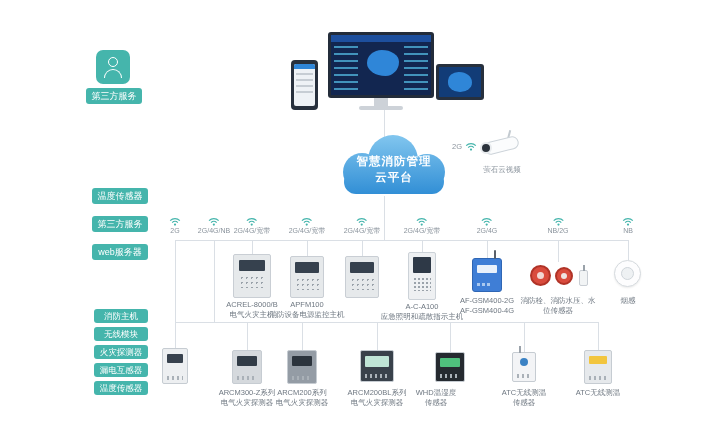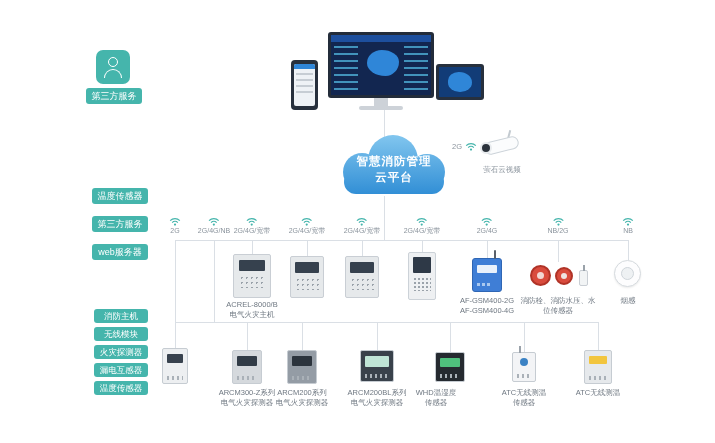--- a/index.html
+++ b/index.html
@@ -283,29 +283,37 @@
   </div>
   <div class="dev-label" style="left:252px;top:300px">
     <div>ACREL-8000/B</div>
     <div>电气火灾主机</div>
   </div>
 
   <div class="panel" style="left:290px;top:256px;width:34px;height:42px">
     <div class="p-scr"></div>
     <div class="p-keys"></div>
   </div>
+  <div class="dev-label" style="left:307px;top:300px">
+    <div>APFM100</div>
+    <div>消防设备电源监控主机</div>
+  </div>
 
   <div class="panel" style="left:345px;top:256px;width:34px;height:42px">
     <div class="p-scr"></div>
     <div class="p-keys"></div>
   </div>
 
   <div class="cab" style="left:408px;top:252px;width:28px;height:48px">
     <div class="c-scr"></div>
     <div class="c-keys"></div>
+  </div>
+  <div class="dev-label" style="left:422px;top:302px">
+    <div>A-C-A100</div>
+    <div>应急照明和疏散指示主机</div>
   </div>
 
   <div class="gw" style="left:472px;top:258px;width:30px;height:34px">
     <div class="g-stripe"></div>
     <div class="g-dots"></div>
   </div>
   <div class="dev-label" style="left:487px;top:296px">
     <div>AF-GSM400-2G</div>
     <div>AF-GSM400-4G</div>
   </div>

